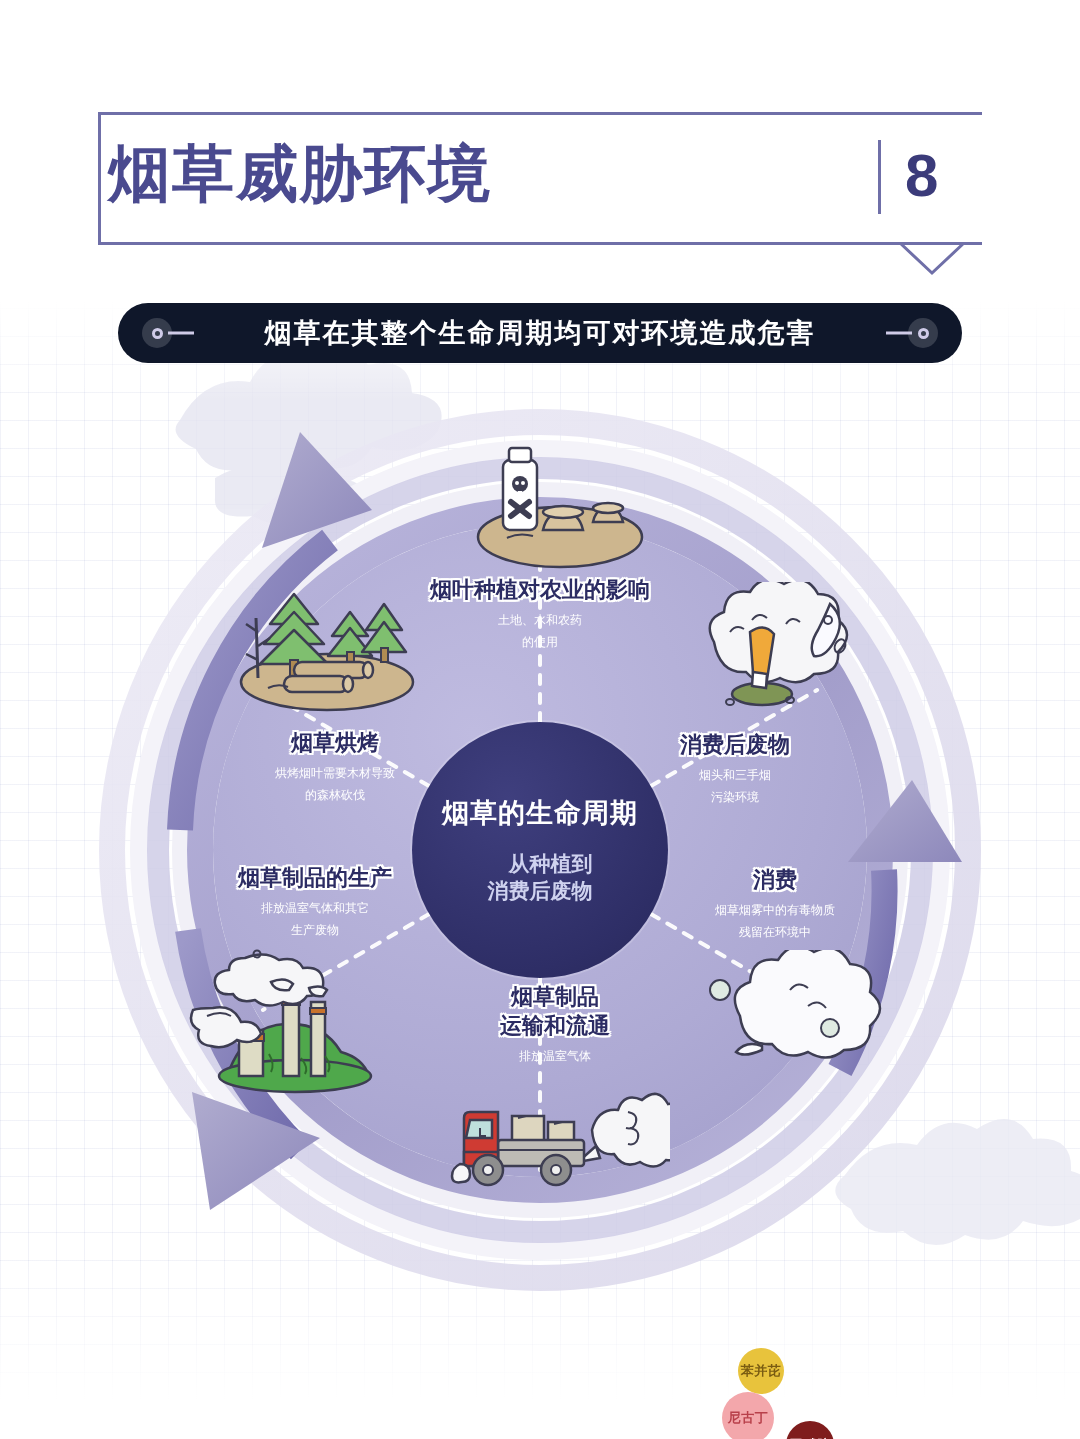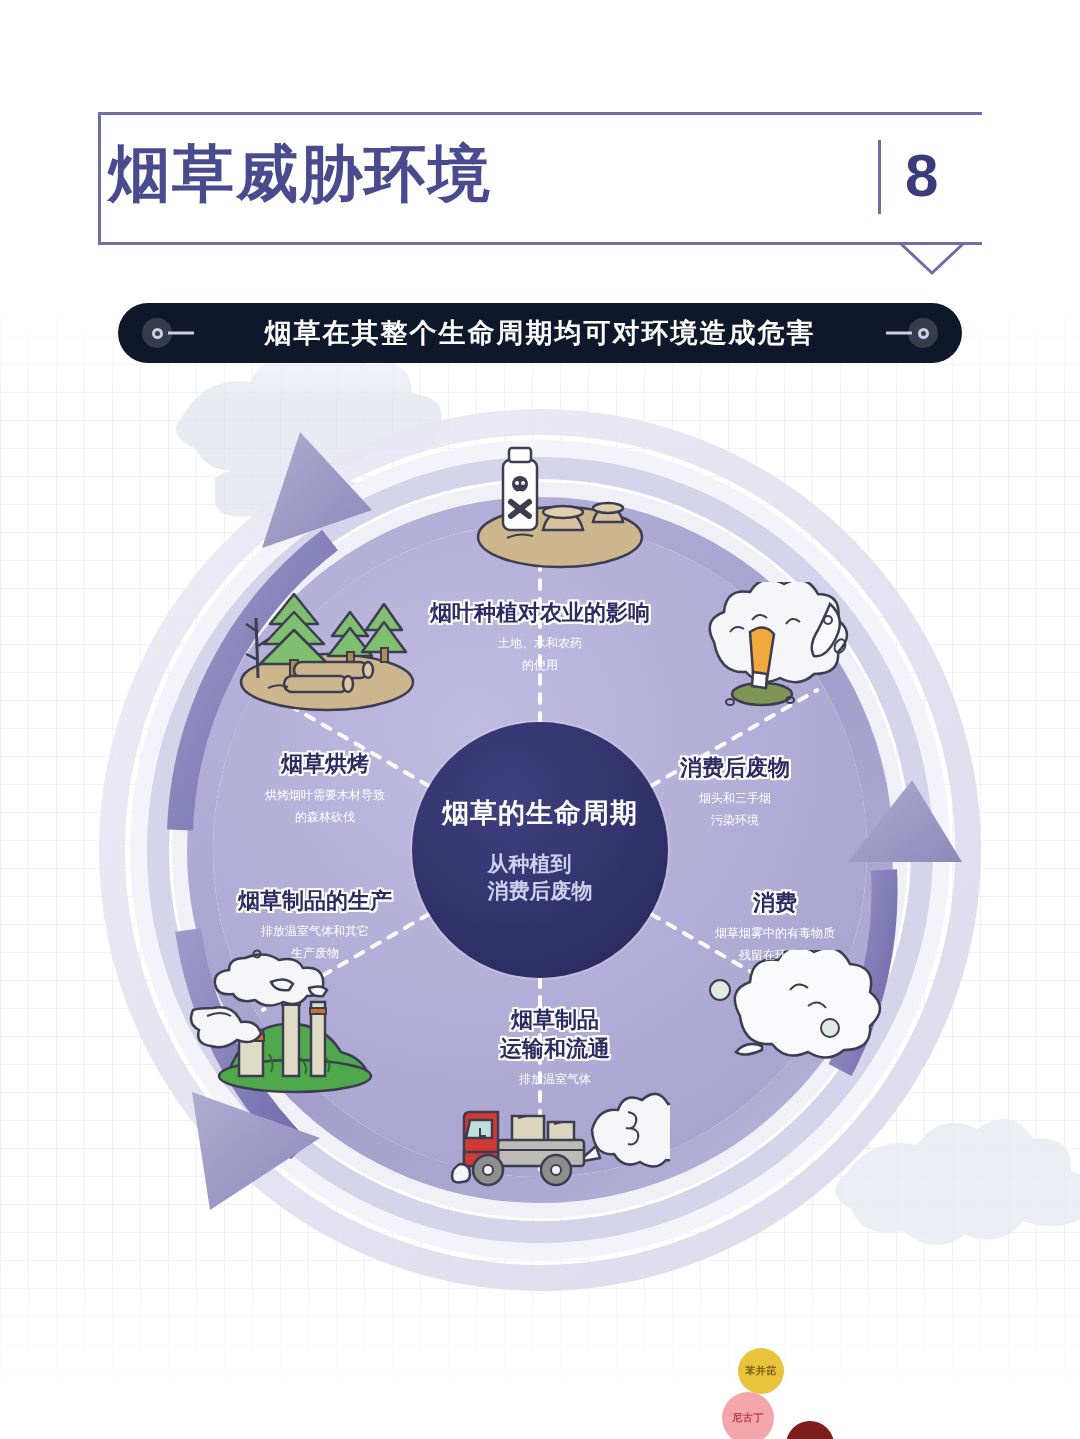--- a/index.html
+++ b/index.html
@@ -62,47 +62,47 @@
   .pill-dot{width:11px;height:11px;border-radius:50%;border:3px solid #cfcbe8;box-sizing:border-box;}
   .pill-bar{position:absolute;top:50%;transform:translateY(-50%);height:3px;width:26px;background:#cfcbe8;}
   .pill-end.left .pill-bar{left:26px;}
   .pill-end.right .pill-bar{right:26px;}
 
   
   #stage{position:absolute;left:0;top:370px;width:1080px;height:1000px;z-index:4;}
   #wheelsvg{position:absolute;left:0;top:0;}
 
   
-  .lab{position:absolute;text-align:center;z-index:7;width:300px;margin-top:23px;}
+  .lab{position:absolute;text-align:center;z-index:7;width:300px;}
   .lab .t{
     font-size:22px;font-weight:bold;color:#2c2c63;line-height:29px;
     text-shadow:
       -2px -2px 0 #fff, 2px -2px 0 #fff, -2px 2px 0 #fff, 2px 2px 0 #fff,
       0 -2px 0 #fff, 0 2px 0 #fff, -2px 0 0 #fff, 2px 0 0 #fff;
   }
   .lab .s{
     margin-top:5px;font-size:12px;color:#ffffff;line-height:22px;font-weight:normal;
   }
 
   
   #hub{
     position:absolute;z-index:8;border-radius:50%;
     background:radial-gradient(circle at 38% 30%, #3f3f7e 0%, #2e2e66 72%, #272758 100%);
     display:flex;flex-direction:column;align-items:center;justify-content:center;
     box-shadow:0 0 0 2px rgba(255,255,255,.18);
     gap:16px;
   }
   #hub .ht{font-size:27px;font-weight:bold;color:#ffffff;letter-spacing:1px;line-height:34px;}
-  #hub .hs{margin-top:4px;font-size:21px;font-weight:bold;color:#cfd2ef;line-height:27px;text-align:left;}
+  #hub .hs{margin-top:4px;font-size:21px;font-weight:bold;color:#cfd2ef;line-height:27px;text-align:right;}
 
   
   .chem{
     position:absolute;border-radius:50%;z-index:9;
     display:flex;align-items:center;justify-content:center;
-    font-size:10px;font-weight:bold;color:#ffffff;letter-spacing:0.5px;
+    font-size:13px;font-weight:bold;color:#ffffff;letter-spacing:0.5px;
   }
 
   
   .ill{position:absolute;z-index:7;}
 </style>
 </head>
 <body>
 
 <div id="grid"></div>
 
@@ -375,21 +375,21 @@
   </div>
 
   <div class="lab" style="left:165px;top:493px;width:300px;">
     <div class="t">烟草制品的生产</div>
     <div class="s">
       <div>排放温室气体和其它</div>
       <div>生产废物</div>
     </div>
   </div>
 
-  <div class="lab" style="left:190px;top:358px;width:270px;font-family:Liberation Mono, monospace;">
+  <div class="lab" style="left:200px;top:358px;width:270px;">
     <div class="t">烟草烘烤</div>
     <div class="s">
       <div>烘烤烟叶需要木材导致</div>
       <div>的森林砍伐</div>
     </div>
   </div>
 
   <div id="hub" style="left:412px;top:352px;width:256px;height:256px;">
     <div class="ht">烟草的生命周期</div>
     <div class="hs">

